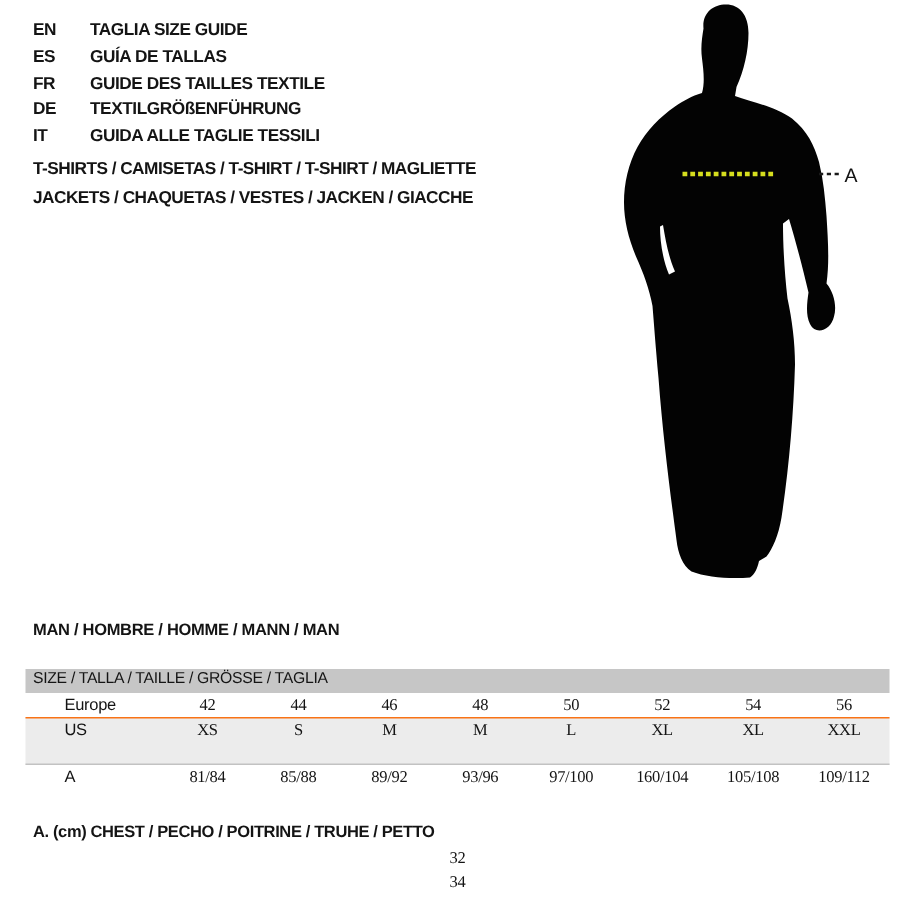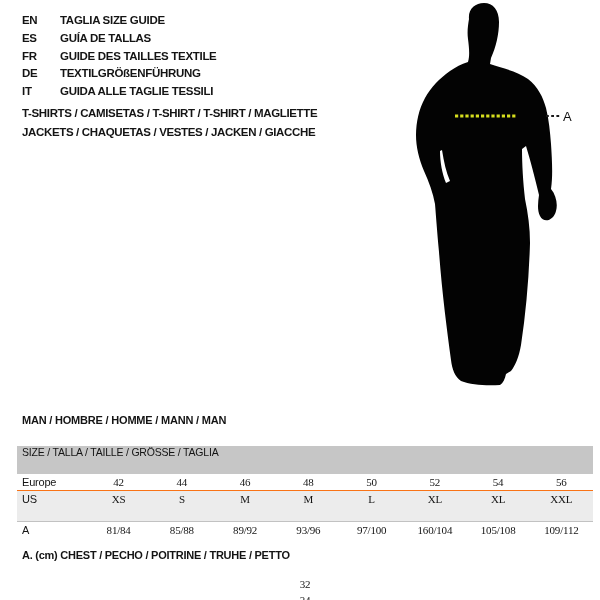--- a/index.html
+++ b/index.html
@@ -14,26 +14,26 @@
   
   .categories{position:absolute;left:22px;top:104px;font-size:11.5px;font-weight:bold;line-height:18.5px;letter-spacing:-0.35px;}
   
   .figure{position:absolute;left:390px;top:0;width:210px;height:410px;}
   .figure svg{display:block;width:210px;height:410px;}
   .measure-a{font-family:"Liberation Sans",sans-serif;font-size:13px;fill:#111;}
   
   .man-title{position:absolute;left:22px;top:414px;font-size:11px;font-weight:bold;letter-spacing:-0.2px;}
   
   .size-table{position:absolute;left:17px;top:446px;width:576px;font-size:11px;letter-spacing:-0.2px;}
-  .thead{height:28px;line-height:13px;background:#c6c6c6;padding-left:5px;font-size:10.5px;box-sizing:border-box;}
+  .thead{height:16px;line-height:13px;background:#c6c6c6;padding-left:5px;font-size:10.5px;box-sizing:border-box;}
   .trow{display:flex;height:16px;line-height:16px;box-sizing:border-box;}
   .trow.band{background:#ececec;}
   .trow.band-top{border-top:1px solid #f97316;}
   .trow.band-bottom{border-bottom:1px solid #c2c2c2;flex-direction:column;}
-  .tlabel{flex:0 0 70px;width:70px;padding-left:5px;text-align:left;box-sizing:border-box;}
+  .tlabel{flex:0 0 70px;width:70px;padding-left:5px;text-align:left;box-sizing:border-box;margin-left:21px;}
   .tcell{flex:1 1 0;text-align:center;font-family:Liberation Serif, serif;}
   
   .footnote{position:absolute;left:22px;top:549px;font-size:11px;font-weight:bold;letter-spacing:-0.25px;}
 </style>
 </head>
 <body>
 
 <div class="canvas">
 
   <div class="lang-list">

